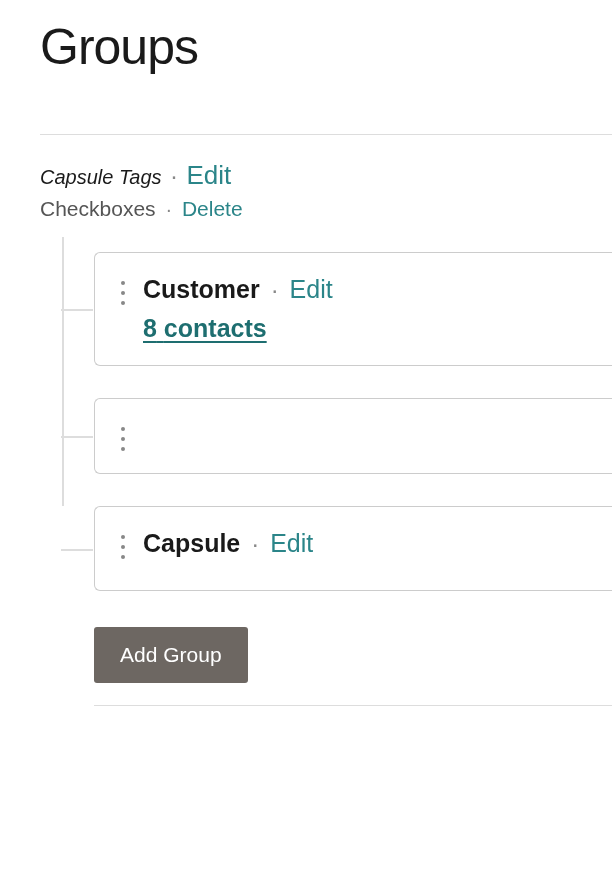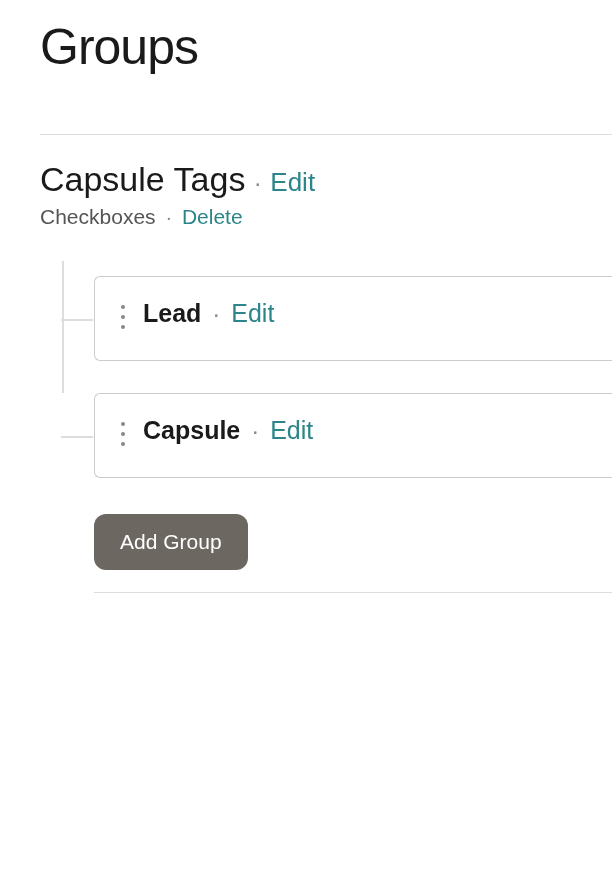--- a/index.html
+++ b/index.html
@@ -27,24 +27,25 @@
     }
     .divider {
       border: none;
       border-top: 1px solid #ddd;
       margin: 0 0 25px 0;
     }
     .section-header {
       margin-bottom: 6px;
     }
     .section-title {
-      font-size: 34px;
+      font-size: 20px;
       font-weight: 400;
       color: #1a1a1a;
       display: inline;
+      font-style: italic;
     }
     .dot-sep {
       color: #888;
       font-size: 24px;
       margin: 0 4px;
     }
     .dot-sep-sm {
       color: #888;
       font-size: 20px;
       margin: 0 4px;
@@ -55,21 +56,21 @@
       cursor: pointer;
     }
     .section-edit {
       font-size: 26px;
       color: #2b8589;
       cursor: pointer;
     }
     .section-sub {
       font-size: 21px;
       color: #555;
-      margin-bottom: 32px;
+      margin-bottom: 16px;
     }
     .section-sub .delete-link {
       color: #2b8589;
       cursor: pointer;
     }
     .tree {
       position: relative;
       padding-left: 54px;
       padding-top: 15px;
     }
@@ -140,21 +141,21 @@
       text-decoration: underline;
       text-decoration-color: #1e6e70;
       text-underline-offset: 4px;
       cursor: pointer;
       display: inline-block;
     }
     .add-group-btn {
       background: #6d6762;
       color: #fff;
       border: none;
-      border-radius: 12px;
+      border-radius: 3px;
       padding: 16px 26px;
       font-size: 21px;
       font-weight: 500;
       cursor: pointer;
       margin-top: 4px;
     }
     .footer-divider {
       border: none;
       border-top: 1px solid #ddd;
       margin-top: 22px;
@@ -174,34 +175,49 @@
   </div>
   <div class="section-sub">
     <span>Checkboxes</span>
     <span class="dot-sep-sm">·</span>
     <span class="delete-link">Delete</span>
   </div>
 
   <div class="tree">
     <div class="tree-line"></div>
 
-
     <div class="group-card">
       <div class="group-row">
         <div class="drag-handle">
           <div class="drag-dot"></div>
             <div class="drag-dot"></div>
             <div class="drag-dot"></div>
         </div>
         <div class="group-content">
           <div class="group-name-row">
-            <span class="group-name">Lead</span>
+            <span class="group-name">Customer</span>
             <span class="dot-sep">·</span>
             <span class="group-edit">Edit</span>
           </div>
+          <a class="contacts-link">
+            <span>8</span>
+            <span>contacts</span>
+          </a>
+        </div>
+      </div>
+    </div>
+
+    <div class="group-card">
+      <div class="group-row">
+        <div class="drag-handle">
+          <div class="drag-dot"></div>
+            <div class="drag-dot"></div>
+            <div class="drag-dot"></div>
+        </div>
+        <div class="group-content">
         </div>
       </div>
     </div>
 
     <div class="group-card">
       <div class="group-row">
         <div class="drag-handle">
           <div class="drag-dot"></div>
             <div class="drag-dot"></div>
             <div class="drag-dot"></div>

